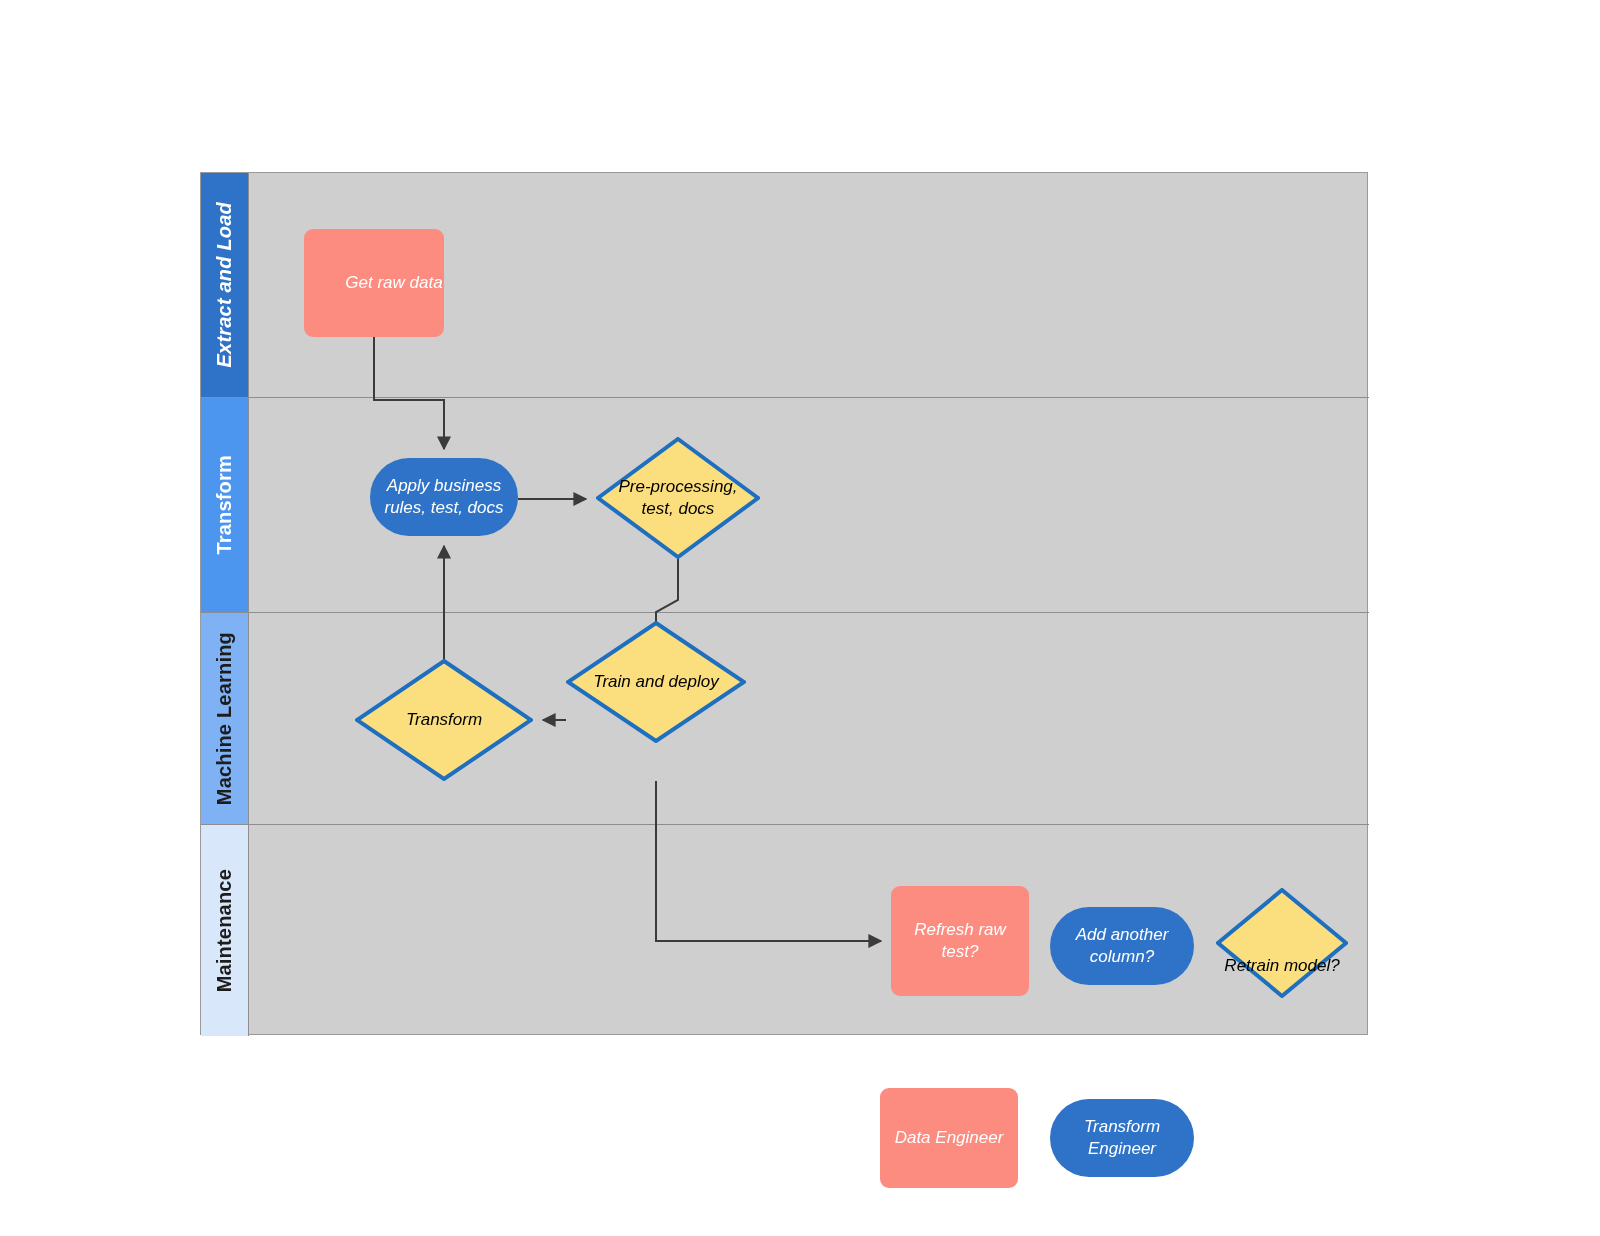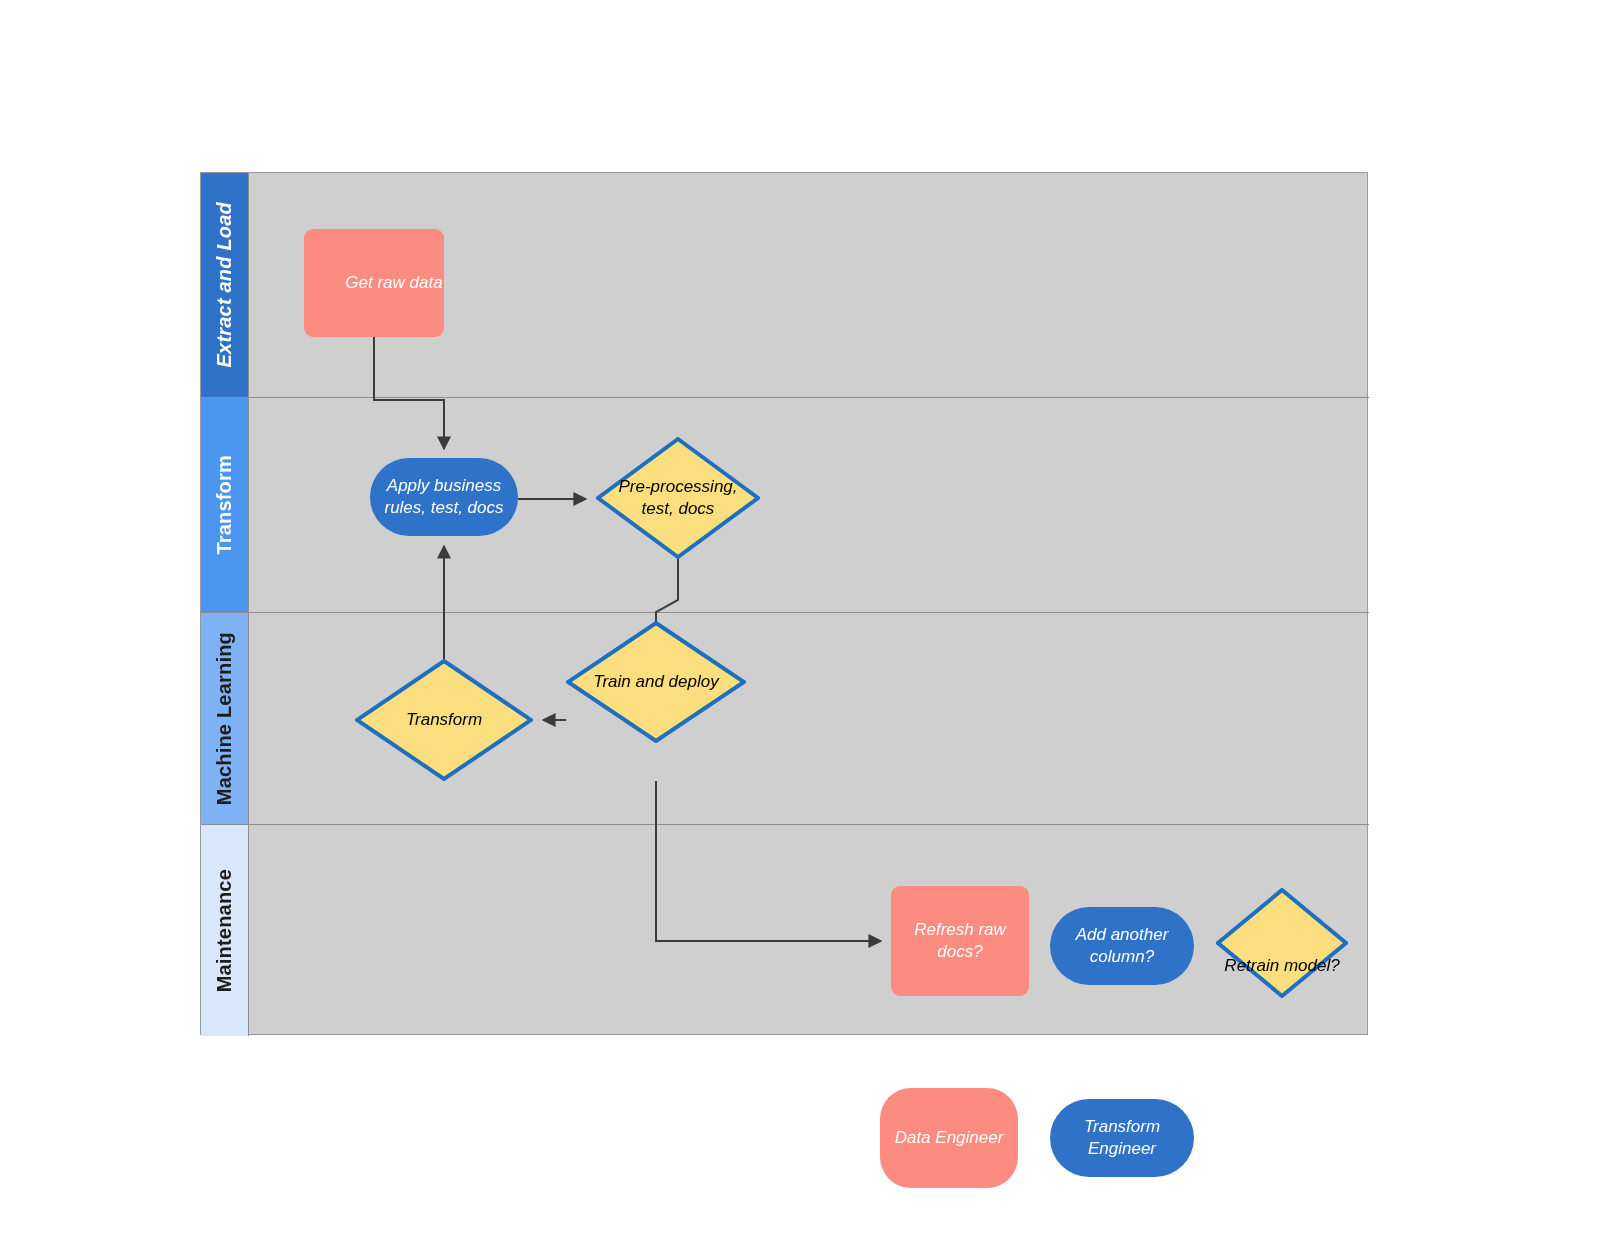--- a/index.html
+++ b/index.html
@@ -118,37 +118,37 @@
   </div>
 
   <div class="node diamond" style="left:566px;top:621px;width:180px;height:122px;">
     <svg viewBox="0 0 180 122" preserveAspectRatio="none">
       <polygon points="90,2 178,61 90,120 2,61" fill="#fbdf7e" stroke="#1f6fc0" stroke-width="4"></polygon>
     </svg>
     <span class="dlabel">Train and deploy</span>
   </div>
 
   <div class="node rect" style="left:891px;top:886px;width:138px;height:110px;">
-    <span style="padding:0 14px;">Refresh raw docs?</span>
+    <span style="padding:0 14px;">Refresh raw test?</span>
   </div>
 
   <div class="node pill" style="left:1050px;top:907px;width:144px;height:78px;">
     <span style="padding:0 16px;">Add another column?</span>
   </div>
 
   <div class="node diamond" style="left:1216px;top:888px;width:132px;height:110px;">
     <svg viewBox="0 0 132 110" preserveAspectRatio="none">
       <polygon points="66,2 130,55 66,108 2,55" fill="#fbdf7e" stroke="#1f6fc0" stroke-width="4"></polygon>
     </svg>
     <span class="dlabel" style="white-space:nowrap;margin-top:47px;">Retrain model?</span>
   </div>
 
   <div class="legend">
 
-    <div class="node rect" style="left:0px;top:0px;width:138px;height:100px;border-radius:31px;">
+    <div class="node rect" style="left:0px;top:0px;width:138px;height:100px;">
       <span style="padding:0 10px;">Data Engineer</span>
     </div>
 
     <div class="node pill" style="left:170px;top:11px;width:144px;height:78px;">
       <span style="padding:0 18px;">Transform Engineer</span>
     </div>
 
 
   </div>
 

